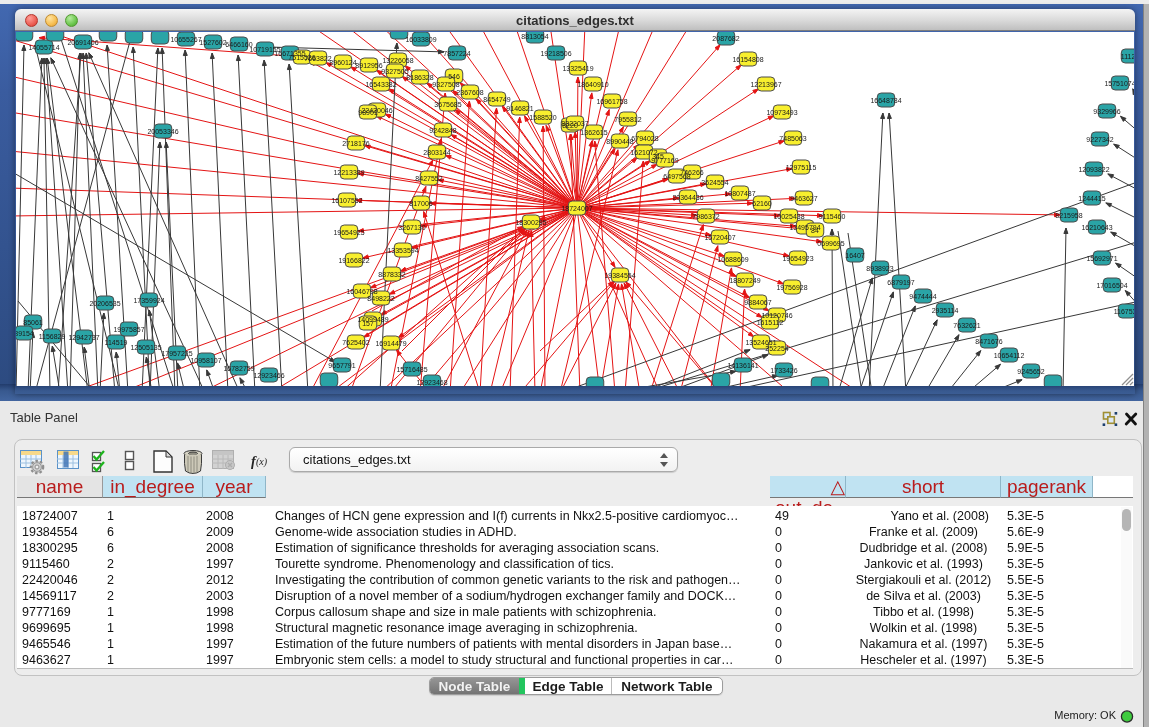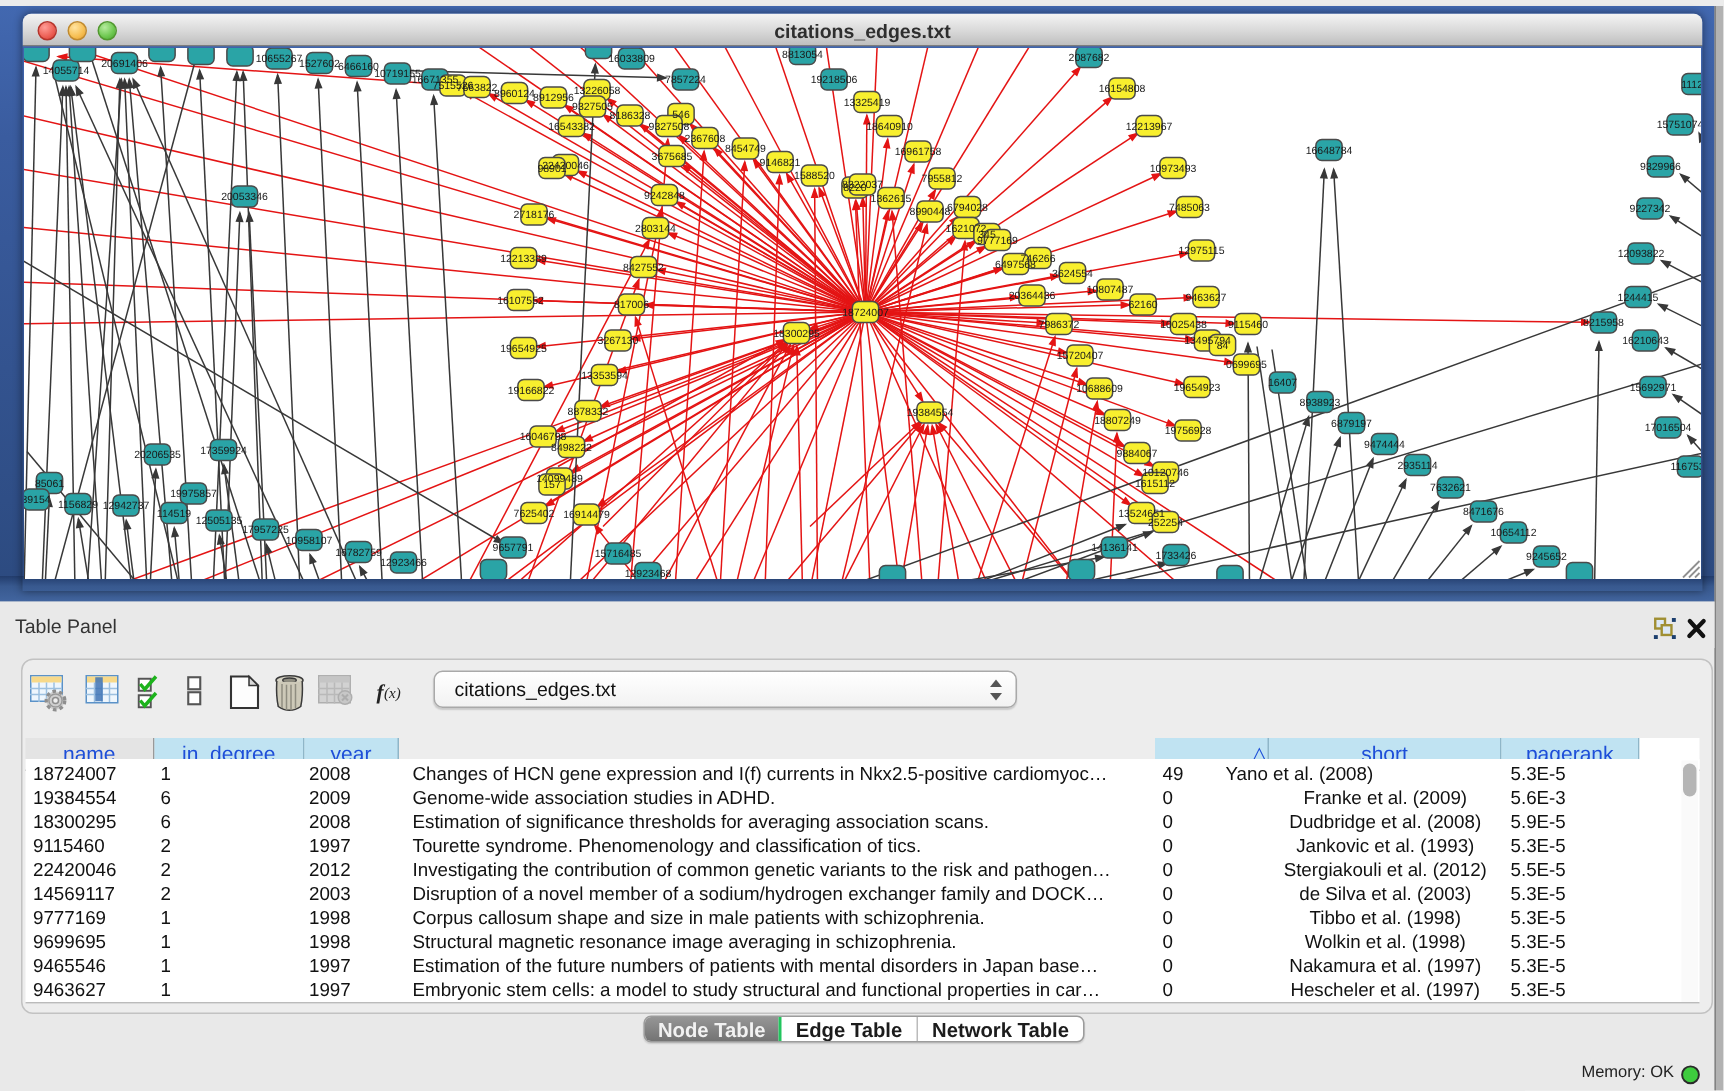--- a/index.html
+++ b/index.html
@@ -10,21 +10,21 @@
 #titlebar .t{position:absolute;left:0;right:0;top:4px;text-align:center;font-size:13px;font-weight:bold;color:#2e2e2e}
 .tl{position:absolute;top:5px;width:13px;height:13px;border-radius:50%}
 #graphwrap{position:absolute;left:1px;top:23px;width:1118px;height:354px;background:#fff;overflow:hidden;box-shadow:inset 1px 0 #24406e,inset -1px 0 #24406e,inset 0 -1px #24406e}
 #tpanel-title{position:absolute;left:0;top:401px;width:1143px;height:31px;background:#e9e9e9}
 #tpanel-title .lbl{position:absolute;left:10px;top:9px;font-size:13px;color:#333}
 #panel{position:absolute;left:14px;top:439px;width:1128px;height:237px;background:#ededed;border:1px solid #c2c2c2;border-radius:8px}
 #bigbg{position:absolute;left:0;top:432px;width:1143px;height:295px;background:#e9e9e9}
 .icon{position:absolute;top:449px}
 #dropdown{position:absolute;left:289px;top:447px;width:389px;height:25px;background:linear-gradient(#fff,#f2f2f2);border:1px solid #a9a9a9;border-radius:6px;box-shadow:0 1px 1px rgba(0,0,0,.15)}
 #dropdown .txt{position:absolute;left:13px;top:4px;font-size:13px;color:#111}
-#thead{position:absolute;left:17px;top:492px;width:1116px;height:22px;font-size:14px;color:#1d4ed8}
+#thead{position:absolute;left:17px;top:476px;width:1116px;height:22px;font-size:19px;color:#b91c1c}
 .hc{position:absolute;top:0;height:22px;background:#c0e3f2;border-right:1px solid #8fb6c8;border-bottom:1px solid #777;text-align:center;line-height:21px}
 #tbody{position:absolute;left:17px;top:506px;width:1116px;height:163px;background:#fff;border-bottom:1px solid #bbb}
 .trow{position:absolute;left:0;width:1149px;height:16px;font-size:12.5px;color:#111}
 .trow span{position:absolute;top:1px;white-space:nowrap}
 #vscroll{position:absolute;left:1121px;top:507px;width:11px;height:161px;background:#fafafa}
 #vthumb{position:absolute;left:1122px;top:509px;width:9px;height:22px;background:#b5b5b5;border-radius:5px}
 #tabs{position:absolute;left:429px;top:677px;height:18px;border:1px solid #9c9c9c;border-radius:5px;background:#fff;overflow:hidden;box-shadow:0 1px 1px rgba(0,0,0,.12)}
 #tabs span{display:inline-block;height:18px;line-height:17px;font-size:13.5px;font-weight:bold;color:#1c1c1c;text-align:center;vertical-align:top}
 #memory{position:absolute;right:33px;top:709px;font-size:11px;color:#222}
 </style></head><body>
@@ -802,31 +802,31 @@
  <div class="hc" style="left:984px;width:92px">pagerank</div>
  <div class="hc" style="left:1076px;width:40px;background:#fff;border-right:none"></div>
 </div>
 <div id="tbody"></div>
 <div class="trow" style="top:508px">
 <span style="left:22px">18724007</span>
     <span style="left:107px">1</span>
     <span style="left:206px">2008</span>
 <span style="left:275px">Changes of HCN gene expression and I(f) currents in Nkx2.5-positive cardiomyoc…</span>
     <span style="left:775px">49</span>
-<span style="left:817px;width:155px;text-align:left">Yano et al. (2008)</span>
+<span style="left:834px;width:155px;text-align:right">Yano et al. (2008)</span>
     <span style="left:1007px">5.3E-5</span>
   </div>
 <div class="trow" style="top:524px">
 <span style="left:22px">19384554</span>
     <span style="left:107px">6</span>
     <span style="left:206px">2009</span>
 <span style="left:275px">Genome-wide association studies in ADHD.</span>
     <span style="left:775px">0</span>
 <span style="left:846px;width:155px;text-align:center">Franke et al. (2009)</span>
-    <span style="left:1007px">5.6E-3</span>
+    <span style="left:1007px">5.6E-9</span>
   </div>
 <div class="trow" style="top:540px">
 <span style="left:22px">18300295</span>
     <span style="left:107px">6</span>
     <span style="left:206px">2008</span>
 <span style="left:275px">Estimation of significance thresholds for averaging association scans.</span>
     <span style="left:775px">0</span>
 <span style="left:846px;width:155px;text-align:center">Dudbridge et al. (2008)</span>
     <span style="left:1007px">5.9E-5</span>
   </div>
@@ -888,16 +888,16 @@
 <span style="left:22px">9463627</span>
     <span style="left:107px">1</span>
     <span style="left:206px">1997</span>
 <span style="left:275px">Embryonic stem cells: a model to study structural and functional properties in car…</span>
     <span style="left:775px">0</span>
 <span style="left:846px;width:155px;text-align:center">Hescheler et al. (1997)</span>
     <span style="left:1007px">5.3E-5</span>
   </div>
 <div id="vscroll"></div>
 <div id="vthumb"></div>
-<div id="tabs"><span style="width:89px;background:linear-gradient(#969696,#6f6f6f);color:#f2f2f2">Node Table</span><span style="width:92px;border-left:2px solid #22c55e">Edge Table</span><span style="width:111px;border-left:1px solid #bbb">Network Table</span></div>
+<div id="tabs"><span style="width:89px;background:linear-gradient(#969696,#6f6f6f);color:#f2f2f2">Node Table</span><span style="width:92px;border-left:6px solid #22c55e">Edge Table</span><span style="width:111px;border-left:1px solid #bbb">Network Table</span></div>
 <div id="memory">Memory: OK</div>
 <svg style="position:absolute;left:1120px;top:709px" width="15" height="15" viewBox="0 0 15 15">
     <circle cx="7" cy="7.5" r="5.6" fill="#3ecb3e" stroke="#2a2a2a" stroke-width="1.3"></circle>
   </svg>
 </body></html>

